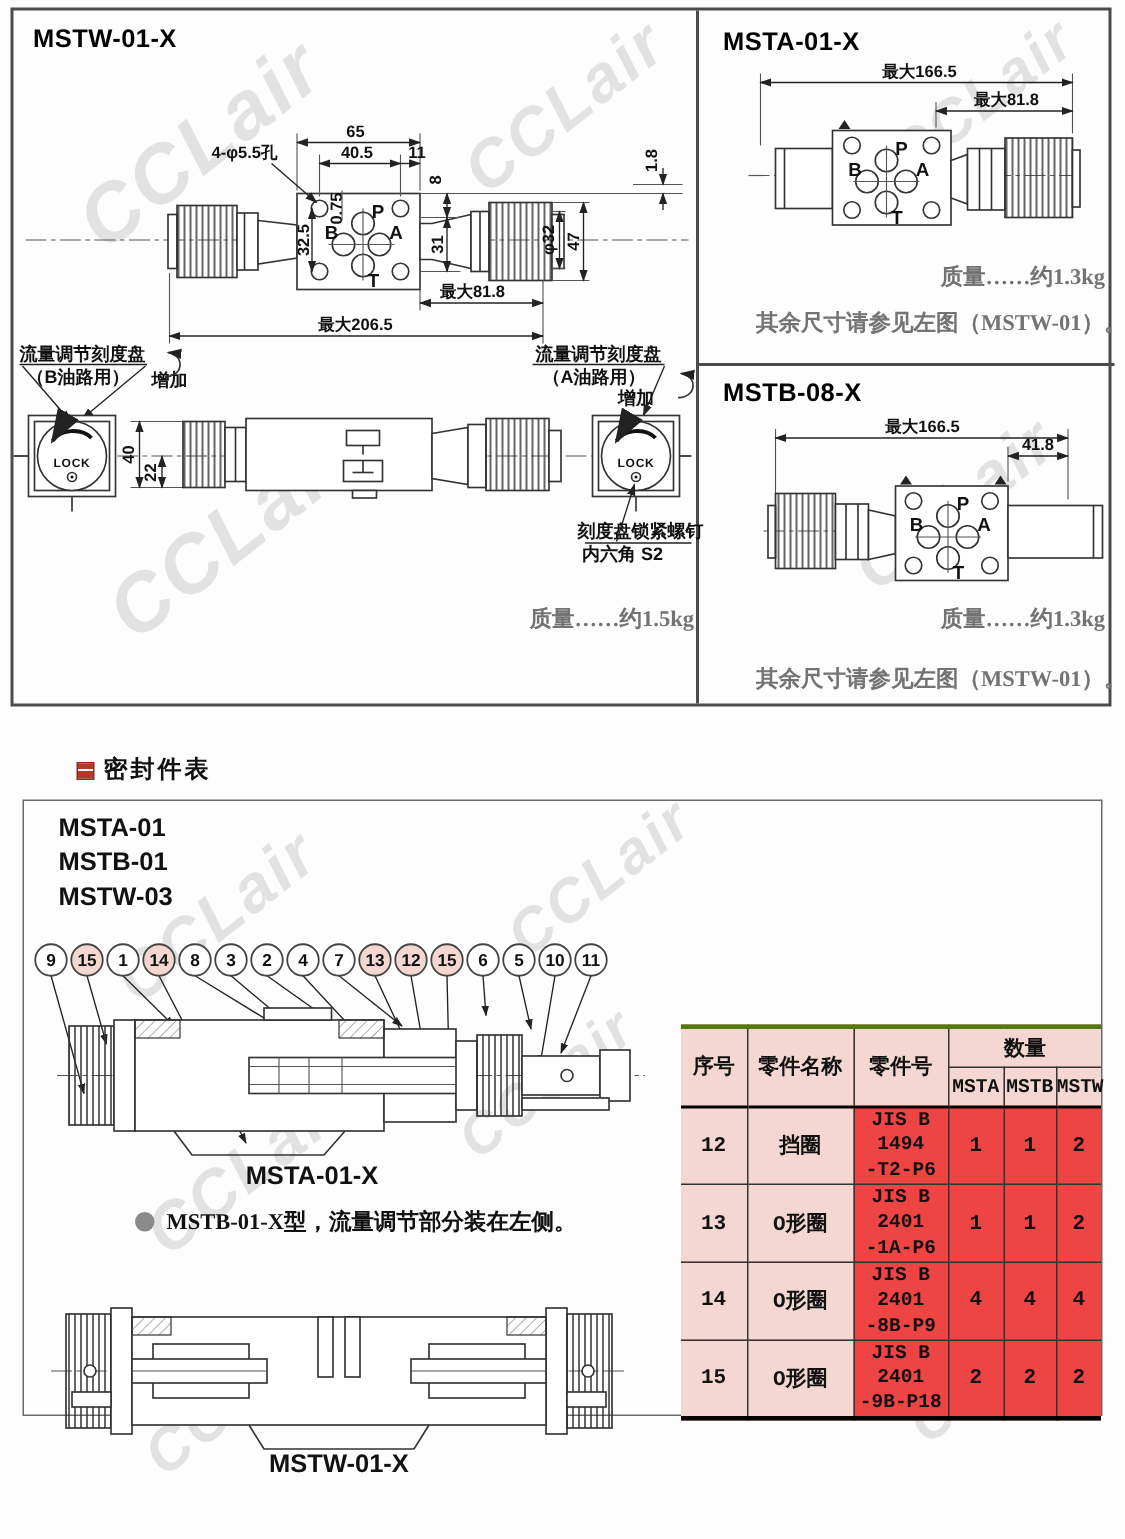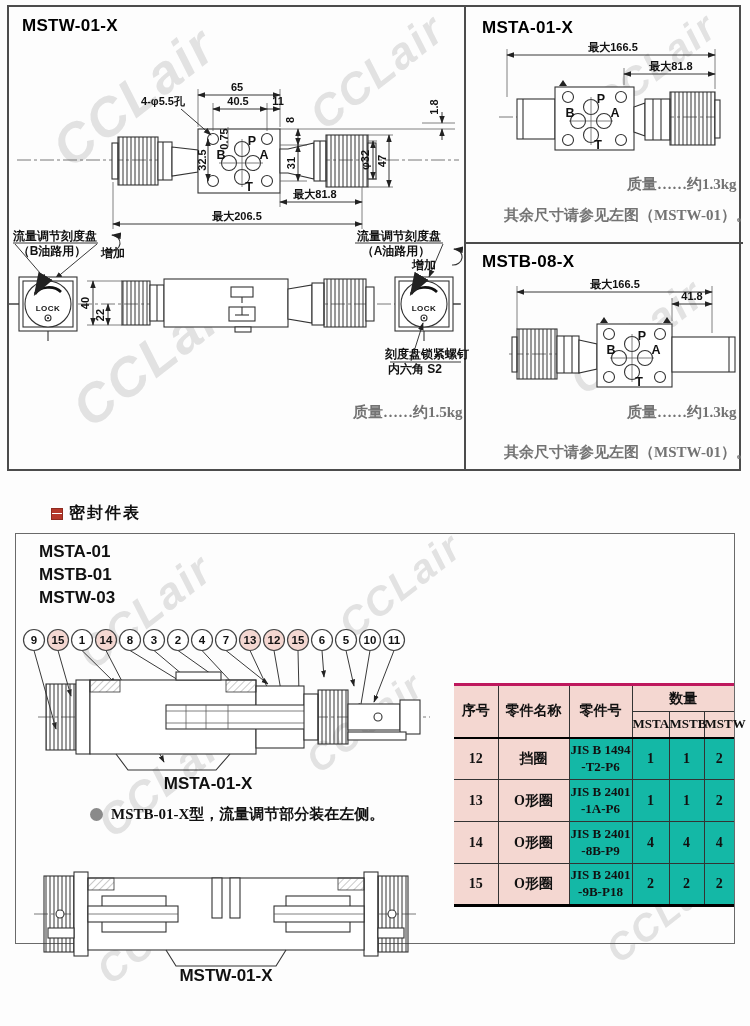--- a/index.html
+++ b/index.html
@@ -38,23 +38,23 @@
     border:1px solid #8e2b20; }
   #seal-heading .txt { font:bold 16px "Liberation Sans", sans-serif; letter-spacing:2px; }
   #seal-box { left:15px; top:533px; width:720px; height:411px; border:1.5px solid #6a6a6a; }
   .model-lbl { position:absolute; left:23px; font:bold 17px "Liberation Sans", sans-serif; }
   .sec-lbl { position:absolute; font:bold 17px "Liberation Sans", sans-serif; text-align:center; width:140px; }
   #mstb-note { position:absolute; left:74px; top:271px; display:flex; align-items:center; gap:8px; }
   #mstb-note .dot { width:13px; height:13px; border-radius:50%; background:#8a8a8a; }
   #mstb-note .txt { font:bold 15px "Liberation Serif", serif; }
   
   .seal-table { position:absolute; left:438px; top:149px; width:280px;
-    border-collapse:collapse; table-layout:fixed; background:#14b8a6;
-    font-family:Liberation Serif, serif; font-weight:bold; color:#111;
-    border-top:3px solid #be185d; border-bottom:3px solid #000; }
+    border-collapse:collapse; table-layout:fixed; background:#ef4444;
+    font-family:Liberation Mono, monospace; font-weight:bold; color:#111;
+    border-top:3px solid #4d7c0f; border-bottom:3px solid #000; }
   .seal-table th, .seal-table td { border:1px solid #333; text-align:center; vertical-align:middle; padding:0; }
   .seal-table th:first-child, .seal-table td:first-child { border-left:none; }
   .seal-table th:last-child, .seal-table td:last-child { border-right:none; }
   .seal-table thead th { background:#f4d7d1; font-size:14px; border-bottom:2.5px solid #000; }
   .seal-table thead tr:first-child th { height:27px; }
   .seal-table thead tr:last-child th { height:26px; font-size:13px; }
   .seal-table thead th.qty-span { border-bottom:1px solid #333; }
   .seal-table tbody td { height:42px; font-size:14px; }
   .seal-table tbody td.pink { background:#f4d7d1; }
   .seal-table tbody td.part { font-size:13px; line-height:1.3; }

